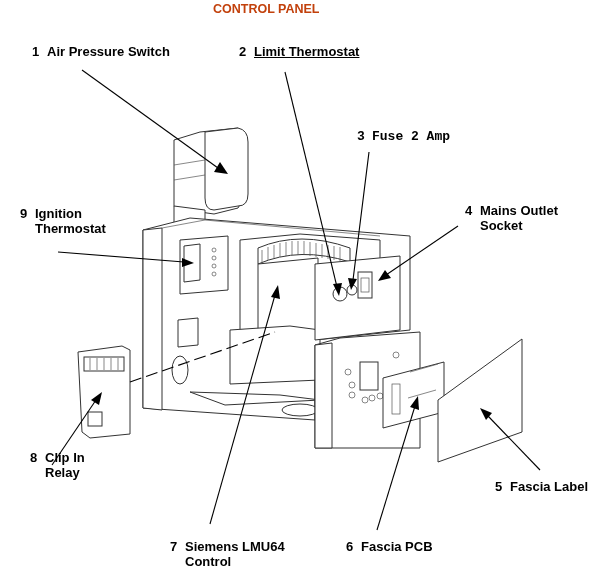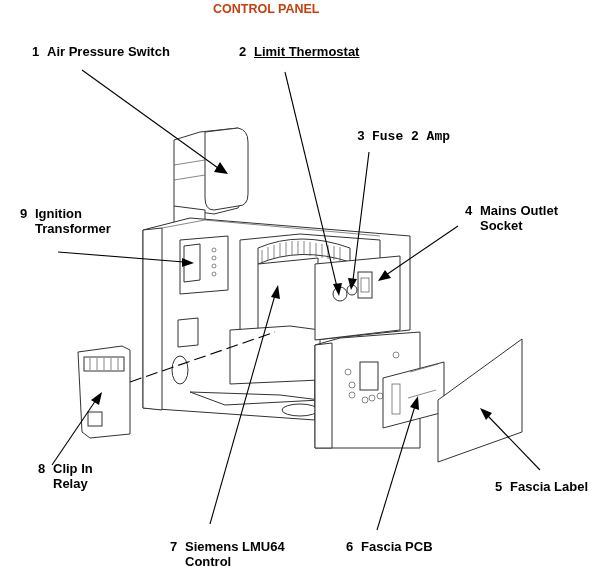--- a/index.html
+++ b/index.html
@@ -157,20 +157,20 @@
 <div class="lbl" style="left:495px;top:479px;">
   <span class="num">5</span><span>Fascia Label</span>
 </div>
 <div class="lbl" style="left:346px;top:539px;">
   <span class="num">6</span><span>Fascia PCB</span>
 </div>
 <div class="lbl" style="left:170px;top:539px;">
   <span class="num">7</span><span>Siemens LMU64</span>
   <span class="l2">Control</span>
 </div>
-<div class="lbl" style="left:30px;top:461px;margin-left:8px;">
+<div class="lbl" style="left:30px;top:450px;">
   <span class="num">8</span><span>Clip In</span>
   <span class="l2">Relay</span>
 </div>
 <div class="lbl" style="left:20px;top:206px;">
   <span class="num">9</span><span>Ignition</span>
-  <span class="l2">Transformer</span>
+  <span class="l2">Thermostat</span>
 </div>
 
 </body></html>

